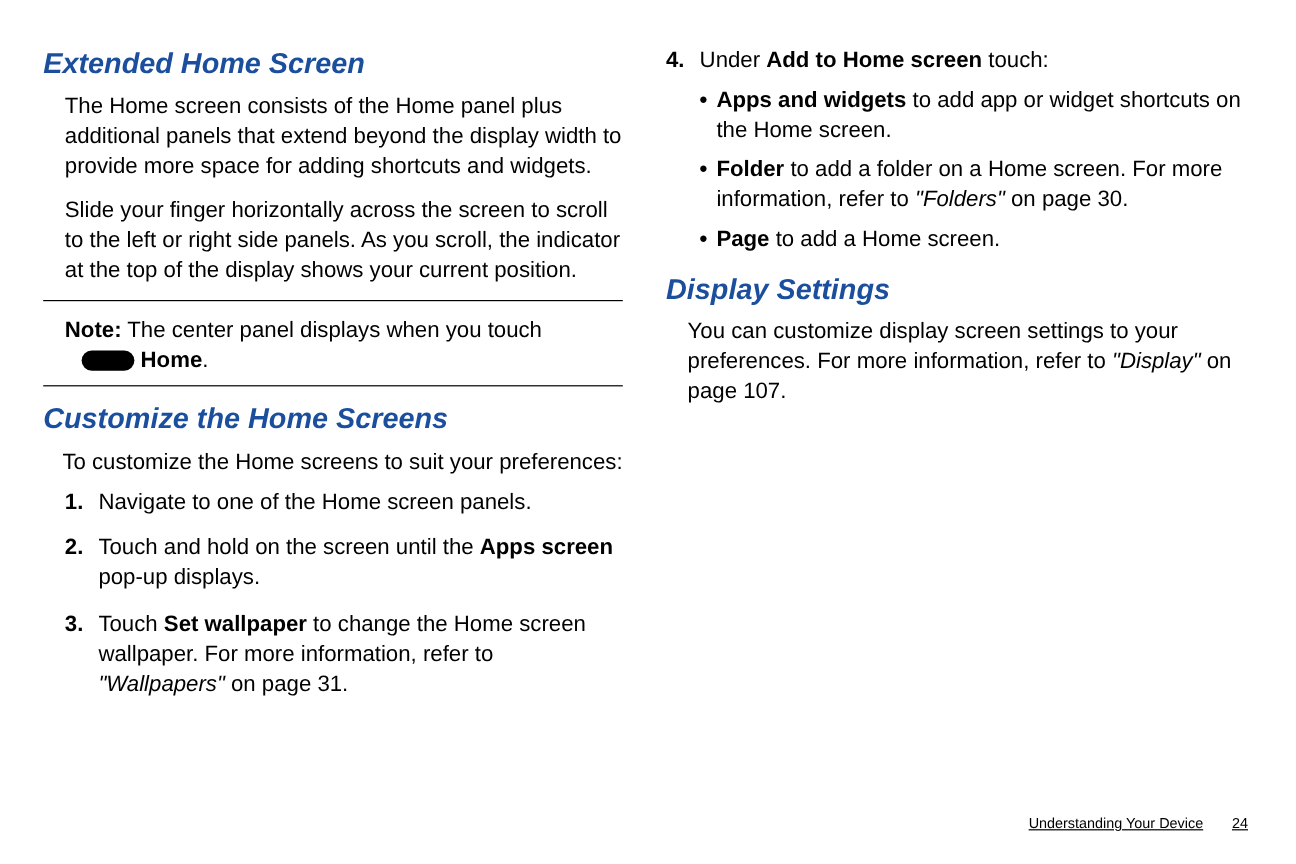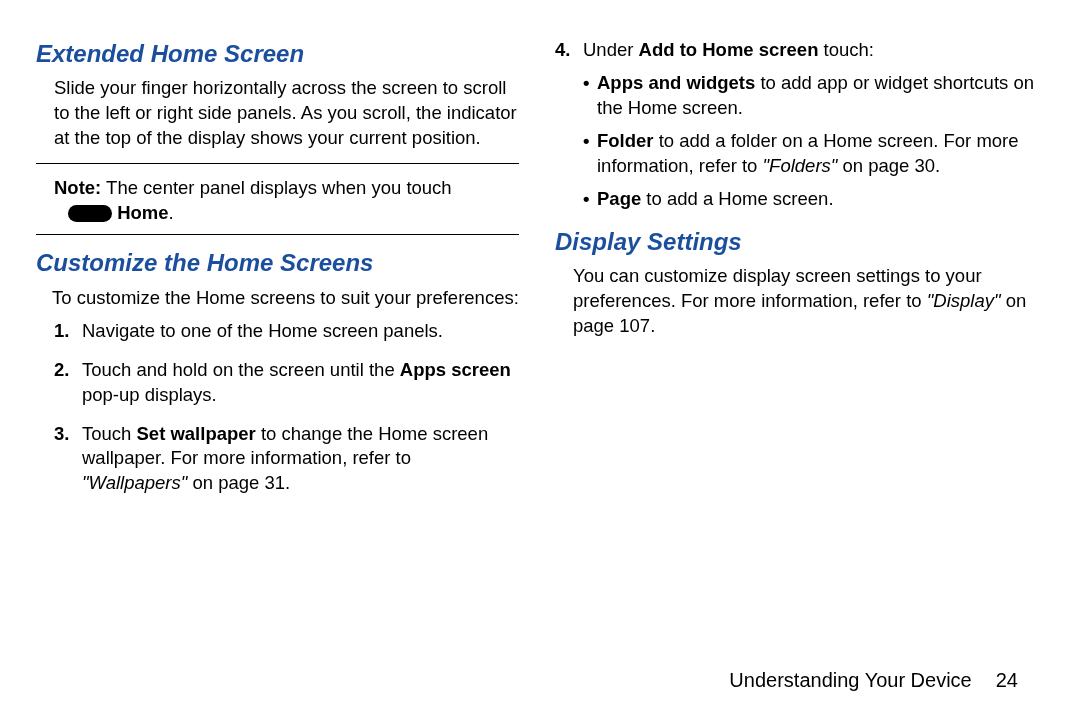--- a/index.html
+++ b/index.html
@@ -76,35 +76,37 @@
     content: "•";
     position: absolute;
     left: 0;
     top: 0;
     font-weight: 700;
   }
   .b { font-weight: 700; margin-top: 20px; }
   .i { font-style: italic; }
   .footer {
     position: absolute;
-    right: 62px;
+    right: 40px;
     bottom: 26px;
-    font-size: 20px;
+    font-size: 12px;
+    text-decoration: underline;
   }
   .footer .pno { margin-left: 24px; }
 </style>
 </head>
 <body>
 
 <div class="page">
 
   <div class="col">
 
     <div class="heading">Extended Home Screen</div>
 
+    <p class="para">The Home screen consists of the Home panel plus additional panels that extend beyond the display width to provide more space for adding shortcuts and widgets.</p>
     <p class="para">Slide your finger horizontally across the screen to scroll to the left or right side panels. As you scroll, the indicator at the top of the display shows your current position.</p>
 
     <hr class="rule">
 
     <p class="notebox">
       <span class="b">Note:</span><span> The center panel displays when you touch </span><br>
       <span class="home-pill"></span><span class="b"> Home</span><span>.</span>
     </p>
 
     <hr class="rule">

